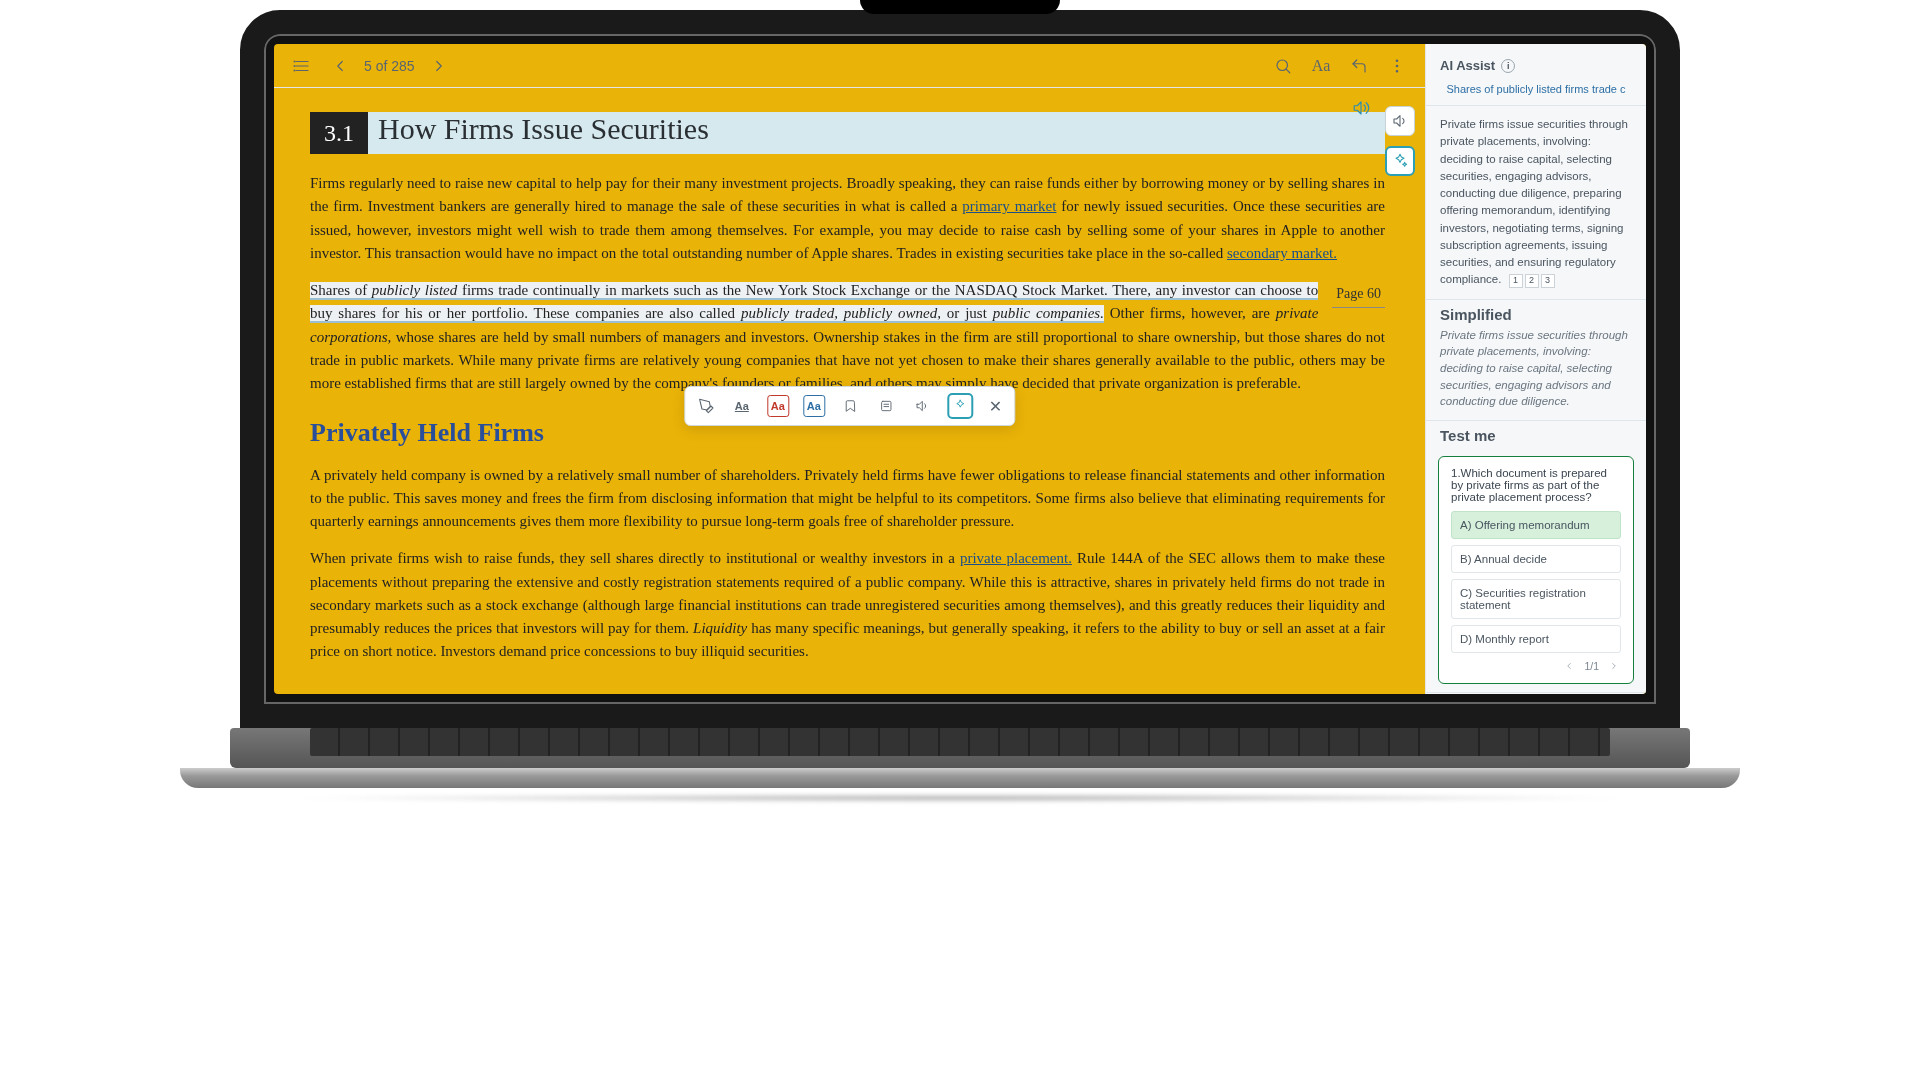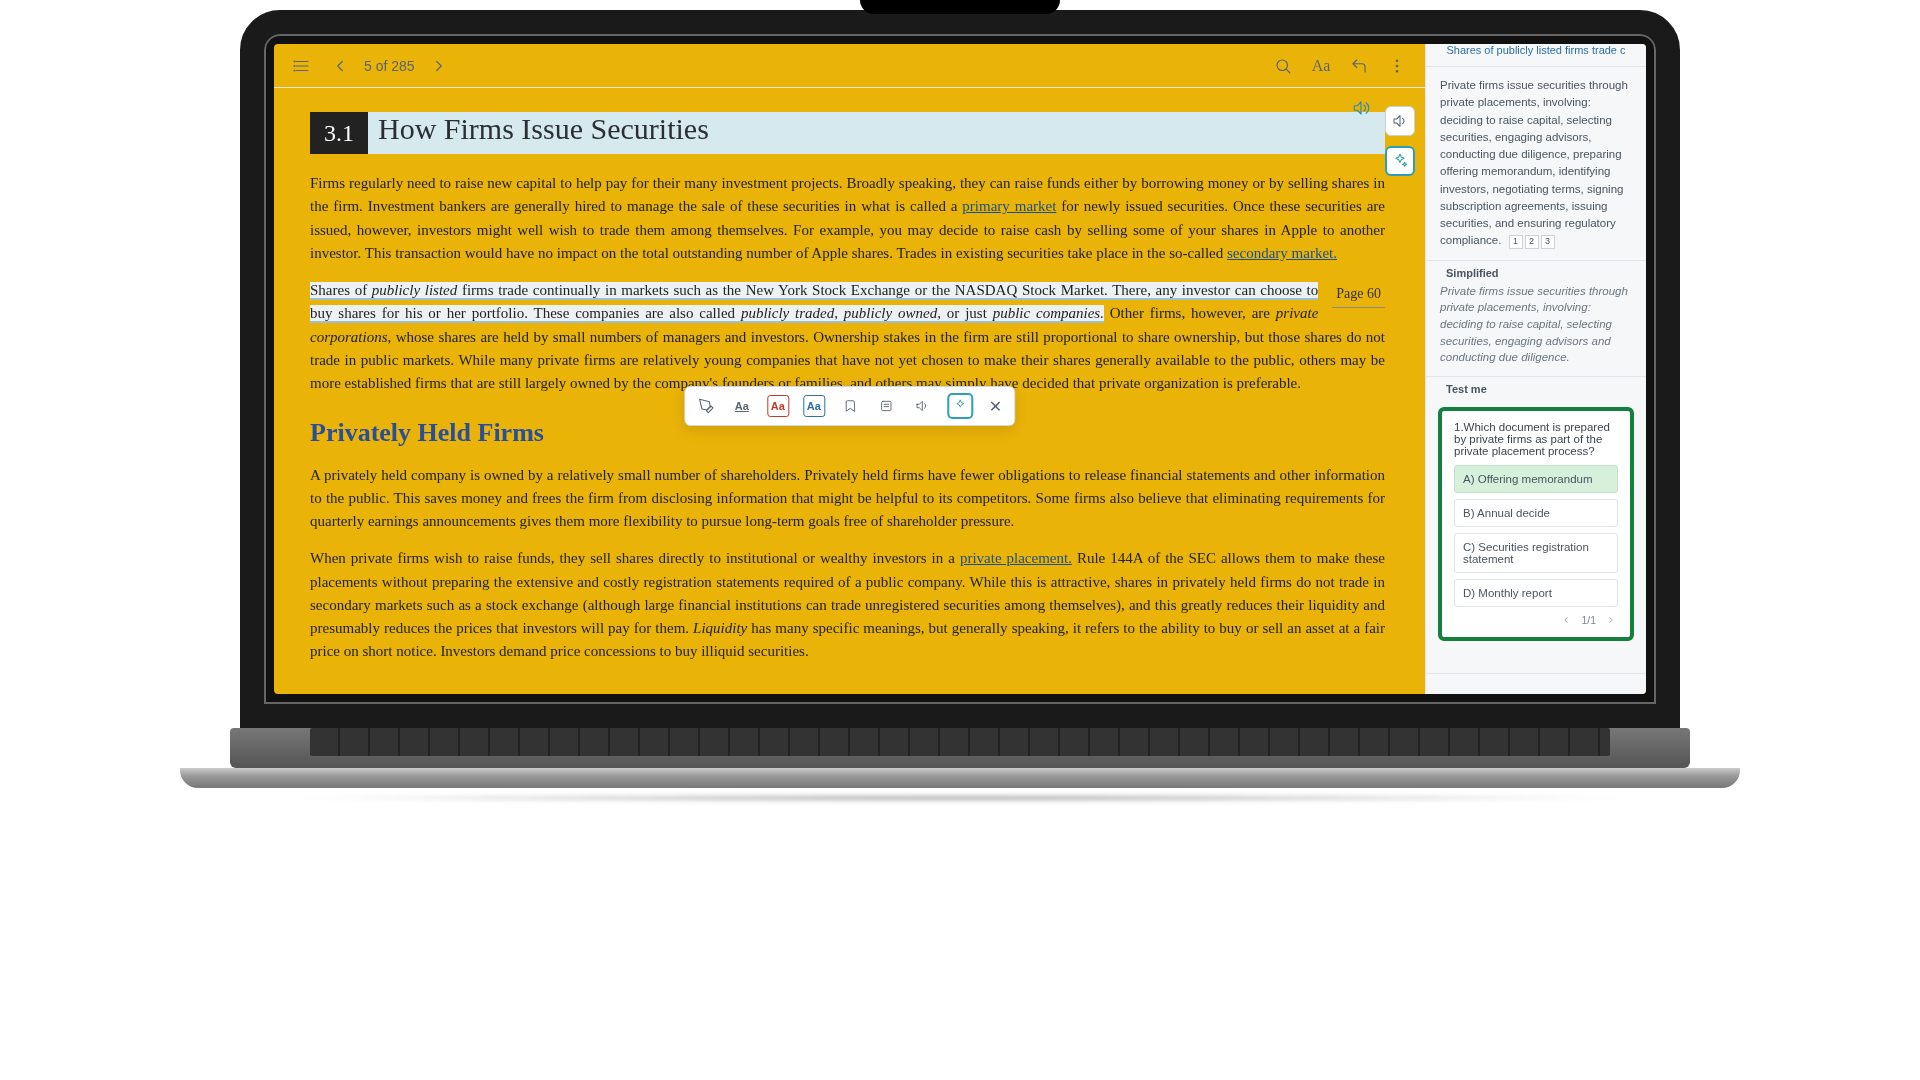--- a/index.html
+++ b/index.html
@@ -116,23 +116,23 @@
 
   
   .sb-head { display:flex; align-items:center; gap:6px; padding:14px 14px 10px 14px; color:#4a5560; font-size:13px; font-weight:600;}
   .sb-info { width:14px;height:14px;border:1px solid #9aa6af;border-radius:50%;display:flex;align-items:center;justify-content:center;font-size:9px;}
   .sb-link { color:#2d6fa5; font-size:11px; padding:0 14px 10px 14px; border-bottom:1px solid #dfe5ea;text-align:center;}
   .sb-block { padding:10px 14px; font-size:11.5px; line-height:1.5; }
   .sb-block.summary { border-bottom:1px solid #dfe5ea; }
   .page-chips { display:inline-flex; gap:2px; margin-left:4px;}
   .chip { width:14px;height:14px; font-size:9px; display:flex;align-items:center;justify-content:center;
     border:1px solid #cbd3d9; background:#fff; }
-  .sb-subhead { font-weight:600; font-size:11px; margin:6px 14px 4px 20px;}
+  .sb-subhead { font-weight:600; font-size:15px; margin:6px 14px 4px 14px;}
   .sb-italic { font-style:italic; color:#6b7680; padding:0 14px 10px 14px; font-size:11.5px; line-height:1.45; border-bottom:1px solid #dfe5ea;}
-  .quiz { margin:8px 12px; background:#fff; border:4px solid #15803d; border-radius:6px; padding:10px 12px; }
+  .quiz { margin:8px 12px; background:#fff; border:1px solid #15803d; border-radius:6px; padding:10px 12px; }
   .quiz-q { font-size:11.5px; color:#3a4550; margin-bottom:8px;}
   .opt { font-size:11.5px; padding:7px 8px; border:1px solid #e0e6ea; border-radius:3px; margin-bottom:6px; cursor:pointer; }
   .opt.correct { background:#d6f0dc; border-color:#bfe4c8;}
   .quiz-pager { display:flex; justify-content:flex-end; align-items:center; gap:8px; font-size:10.5px; color:#7b8690;text-align:center;}
   .mini-arrow { width:14px;height:14px;display:flex;align-items:center;justify-content:center;cursor:pointer;}
   .sb-bottom { margin-top:auto; border-top:1px solid #dfe5ea; padding:10px 14px; display:flex; gap:14px;}
 </style>
 </head>
 <body>
 
@@ -270,20 +270,24 @@
                   <path d="M12 2l2 4 4 2-4 2-2 4-2-4-4-2 4-2z"></path>
                 </svg>
             </div>
             <div class="close-x">✕</div>
           </div>
 
         </div>
       </div>
 
       <div class="sidebar">
+        <div class="sb-head">
+          <span>AI Assist</span>
+          <span class="sb-info">i</span>
+        </div>
         <div class="sb-link">Shares of publicly listed firms trade c</div>
         <div class="sb-block summary">
           <span>Private firms issue securities through private placements, involving: deciding to raise capital, selecting securities, engaging advisors, conducting due diligence, preparing offering memorandum, identifying investors, negotiating terms, signing subscription agreements, issuing securities, and ensuring regulatory compliance.</span>
           <span class="page-chips">
             <span class="chip">1</span>
             <span class="chip">2</span>
             <span class="chip">3</span>
           </span>
         </div>
         <div class="sb-subhead">Simplified</div>

